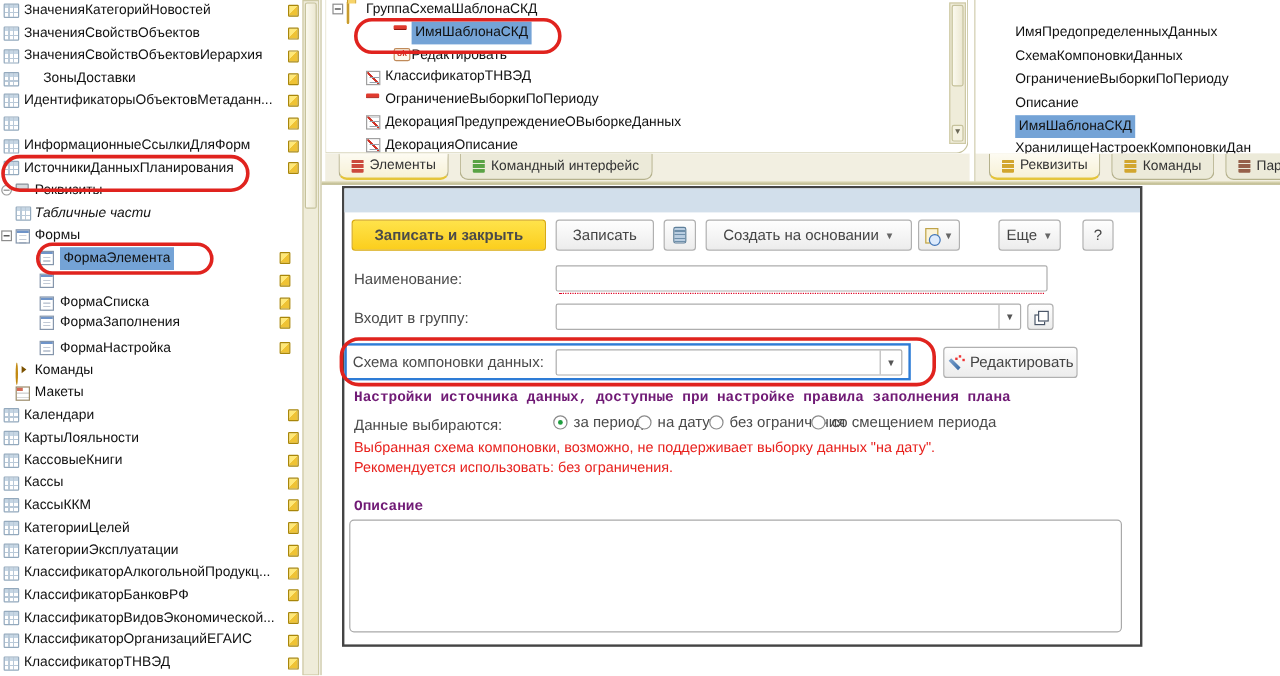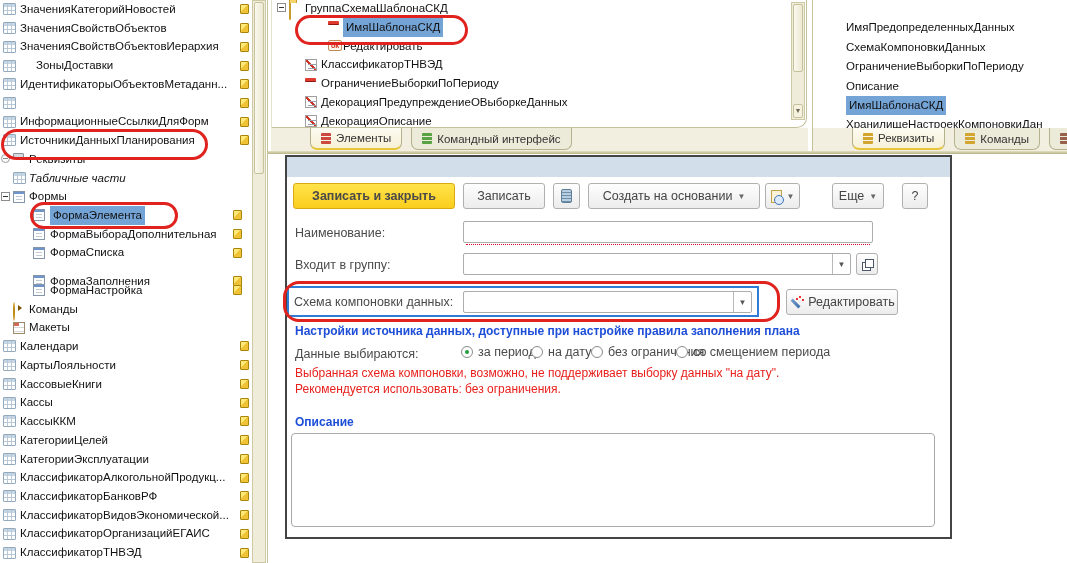--- a/index.html
+++ b/index.html
@@ -60,40 +60,40 @@
   .bars.yellow{ background:repeating-linear-gradient(#d2a62e 0 3px, transparent 3px 4px); }
   .bars.brown { background:repeating-linear-gradient(#96604a 0 3px, transparent 3px 4px); }
   
   .vscroll { position:absolute; background:#efecd9; border:1px solid #cdc9a4; }
   .vthumb { position:absolute; left:1px; right:1px; background:linear-gradient(90deg,#fbf9ee,#ece8d2); border:1px solid #c6c29c; border-radius:2px; }
   .vbtn { position:absolute; left:1px; right:1px; bottom:1px; height:14px; background:#f5f2e0; border:1px solid #c6c29c; border-radius:2px;
       font-size:7px; color:#6b6856; text-align:center; line-height:12px; }
   
   .tab { display:flex; align-items:center; gap:5px; padding:0 10px; font-size:11.5px; color:#333;
       border:1px solid #b5b18c; border-top:none; border-radius:0 0 7px 7px; background:#ecead9; height:22px; white-space:nowrap; }
-  .tab.active { background:linear-gradient(#fdfbf2,#f7f1d6); border-bottom:2px solid #e5c53a;margin-left:28px; }
+  .tab.active { background:linear-gradient(#fdfbf2,#f7f1d6); border-bottom:2px solid #e5c53a; }
   
   #form-window { position:absolute; left:285px; top:155px; width:667px; height:384px; background:#fff; border:2px solid #444; }
   #form-titlebar { position:absolute; left:0; top:0; width:663px; height:20px; background:#d2dfeb; }
   .btn { position:absolute; height:26px; border:1px solid #b0b0b0; border-radius:3px;
       background:linear-gradient(#fefefe,#ececec); font-size:12.5px; color:#444;
       display:flex; align-items:center; justify-content:center; gap:5px; white-space:nowrap; }
   .btn.primary { background:linear-gradient(#ffe34a,#fbce1d); border-color:#d9ab10; font-weight:bold; color:#4a4a4a;justify-content:center; }
   .caret { font-size:8px; color:#666; }
   .f-label { position:absolute; font-size:12.5px; color:#4a4a4a; white-space:nowrap; }
   .f-input { position:absolute; height:22px; border:1px solid #adadad; border-radius:2px; background:#fff; }
   .combo-arrow { position:absolute; right:0; top:0; bottom:0; width:18px; border-left:1px solid #b9b9b9;
       display:flex; align-items:center; justify-content:center; font-size:8px; color:#555; }
   .req-line { position:absolute; left:2px; right:2px; bottom:-3px; border-bottom:1px dotted #d02; }
   .sel-frame { position:absolute; border:2px solid #2e7cd6; pointer-events:none; }
   .radio { position:absolute; display:flex; align-items:center; gap:5px; font-size:12.5px; color:#4a4a4a; }
   .radio .rb { width:12px; height:12px; border:1px solid #8a8a8a; border-radius:50%; background:#fff; position:relative; }
   .radio .rb.on::after { content:""; position:absolute; left:3px; top:3px; width:4px; height:4px; border-radius:50%; background:#1e9e3e; }
   .warn { position:absolute; font-size:12px; color:#e8211d; white-space:nowrap; }
-  .bold { font-weight:bold; color:#1d4ed8; }
+  .bold { font-weight:bold; color:#701a75;font-family:Liberation Mono, monospace; }
   #desc-area { position:absolute; border:1px solid #a9a9a9; border-radius:4px; background:#fff; }
   
   .g-disks { width:11px; height:14px; border:1px solid #5e7f9a; border-radius:2px;
       background:repeating-linear-gradient(#b9cde0 0 2px, #6e8faa 2px 3px); }
   .g-choose { position:relative; width:13px; height:12px; }
   .g-choose::before, .g-choose::after { content:""; position:absolute; width:7px; height:7px; border:1px solid #4a5668; background:#fff; }
   .g-choose::before { left:1px; top:4px; } .g-choose::after { left:4px; top:1px; }
   .g-page { position:relative; width:11px; height:13px; background:#fbf3d8; border:1px solid #bfa348; }
   .g-page::after { content:""; position:absolute; right:-3px; bottom:-3px; width:8px; height:8px; border-radius:50%; background:#dceafc; border:1px solid #3f74b8; }
   .g-wand { position:relative; width:14px; height:14px; }
@@ -162,29 +162,28 @@
           <span class="t-icon icon-form" style="left: 13px; top: 3.365px;"></span>
           <span class="lbl" style="left: 29px; line-height: 18.73px;">Формы</span>
         </div>
         <div class="tree-row" style="top: 206.03px; height: 18.73px;">
           <span class="t-icon icon-form" style="left: 33px; top: 3.365px;"></span>
           <span class="lbl sel" style="left: 50px; line-height: 18.73px;">ФормаЭлемента</span>
           <span class="t-icon icon-box" style="left: 233px; top: 4.365px;"></span>
         </div>
         <div class="tree-row" style="top: 224.76px; height: 18.73px;">
           <span class="t-icon icon-form" style="left: 33px; top: 3.365px;"></span>
-          <span class="lbl" style="left: 50px; line-height: 18.73px;">ФормаВыбораДополнительная</span>
           <span class="t-icon icon-box" style="left: 233px; top: 4.365px;"></span>
         </div>
         <div class="tree-row" style="top: 243.49px; height: 18.73px;">
           <span class="t-icon icon-form" style="left: 33px; top: 3.365px;"></span>
           <span class="lbl" style="left: 50px; line-height: 18.73px;">ФормаСписка</span>
           <span class="t-icon icon-box" style="left: 233px; top: 4.365px;"></span>
         </div>
-        <div class="tree-row" style="top: 272px; height: 18.73px; padding-left: 23px;">
+        <div class="tree-row" style="top: 260px; height: 18.73px; padding-left: 23px;">
           <span class="t-icon icon-form" style="left: 33px; top: 3.365px;"></span>
           <span class="lbl" style="left: 50px; line-height: 18.73px;">ФормаЗаполнения</span>
           <span class="t-icon icon-box" style="left: 233px; top: 4.365px;"></span>
         </div>
         <div class="tree-row" style="top: 280.95px; height: 18.73px;">
           <span class="t-icon icon-form" style="left: 33px; top: 3.365px;"></span>
           <span class="lbl" style="left: 50px; line-height: 18.73px;">ФормаНастройка</span>
           <span class="t-icon icon-box" style="left: 233px; top: 4.365px;"></span>
         </div>
         <div class="tree-row" style="top: 299.68px; height: 18.73px;"><span class="t-icon icon-cmd" style="left: 13px; top: 3.365px;"></span><span class="lbl" style="left: 29px; line-height: 18.73px;">Команды</span></div>

